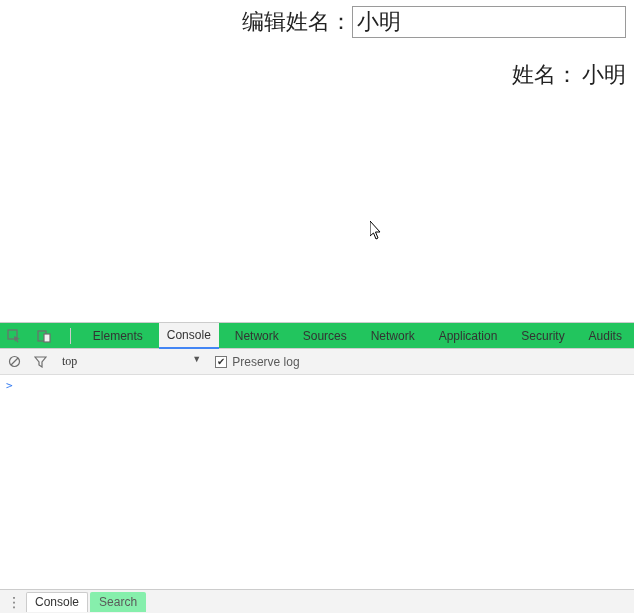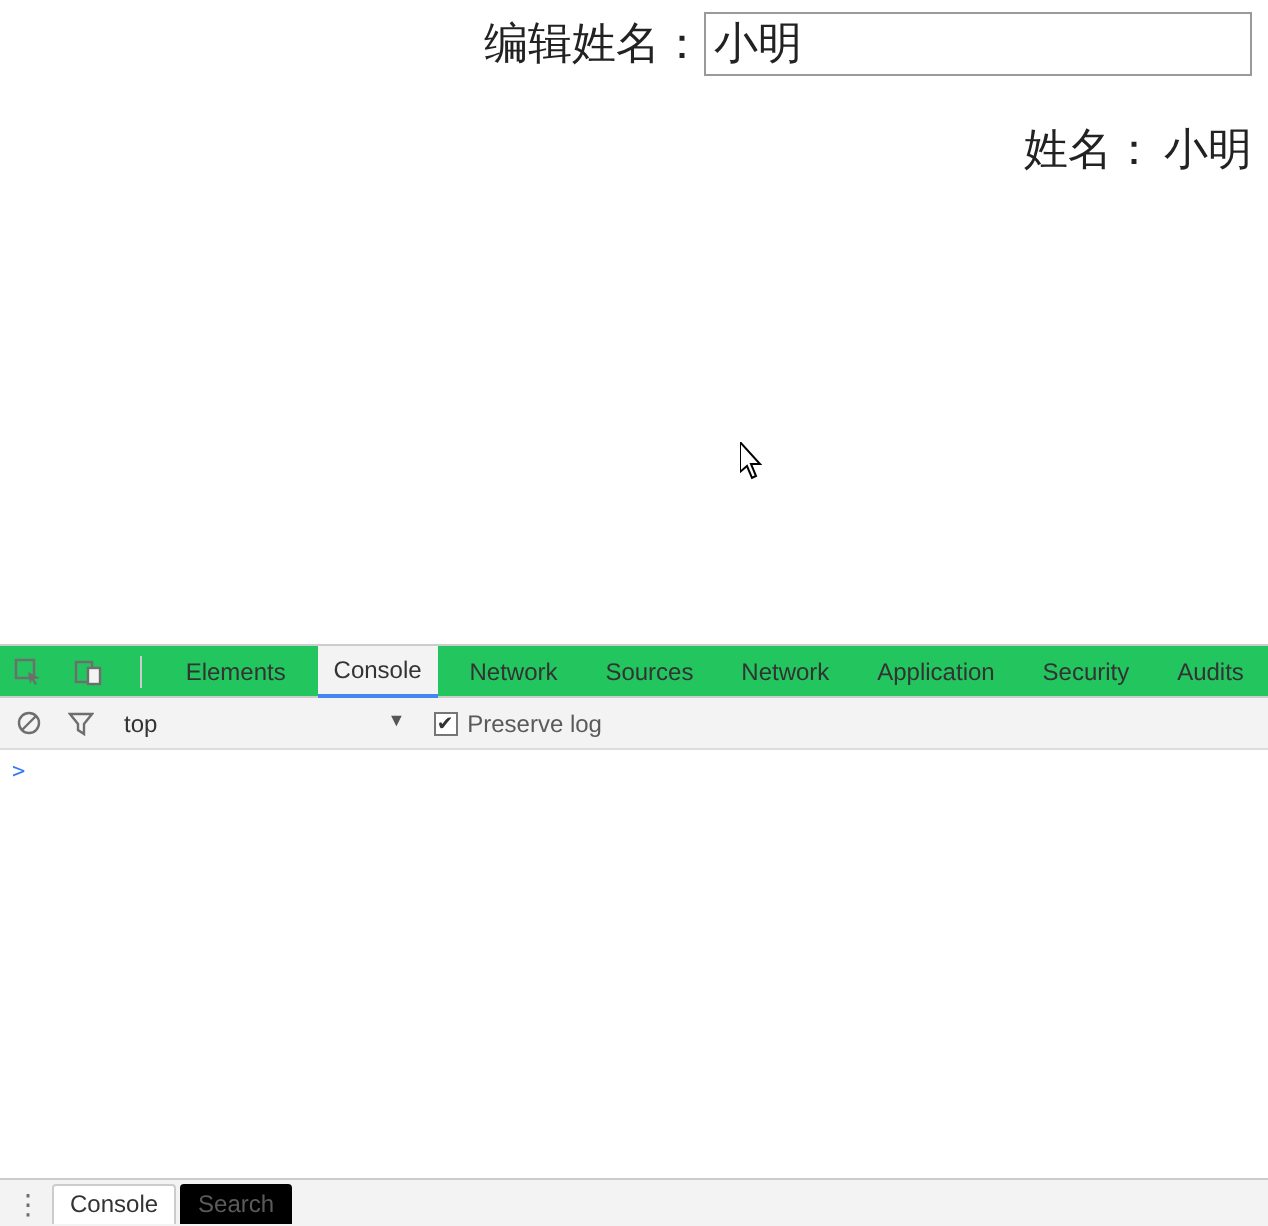--- a/index.html
+++ b/index.html
@@ -11,33 +11,33 @@
     .edit-input { font-family: "SimSun", serif; font-size: 22px; padding: 2px 4px; border: 1px solid #9a9a9a; width: 274px; height: 32px; background: #fff; color: #222; }
 
     
     .devtools { position: absolute; top: 322px; left: 0; right: 0; border-top: 1px solid #ccc; font-family: "Segoe UI", Tahoma, sans-serif; font-size: 12px; color: #5a5a5a; background: #f3f3f3; }
     .dt-toolbar { display: flex; align-items: center; height: 26px; border-bottom: 1px solid #ccc; background: #22c55e; padding: 0 4px; justify-content: space-between; }
     .dt-iconbtn { width: 20px; height: 20px; display: flex; align-items: center; justify-content: center; margin-right: 2px; cursor: default; }
     .dt-divider { width: 1px; height: 16px; background: #ccc; margin: 0 6px; }
     .dt-tab { padding: 0 8px; height: 26px; display: flex; align-items: center; cursor: default; color: #333; }
     .dt-tab.active { color: #333; border-bottom: 2px solid #4285f4; height: 26px; margin-bottom: -1px; background: #f3f3f3; }
     .dt-subbar { display: flex; align-items: center; height: 26px; border-bottom: 1px solid #ddd; background: #f3f3f3; padding: 0 4px; gap: 4px; }
-    .dt-context { padding: 0 6px; display: flex; align-items: flex-start; gap: 115px; }
+    .dt-context { padding: 0 6px; display: flex; align-items: flex-start; gap: 115px; font-family: Liberation Serif, serif; }
     .dt-context-label { color: #333; }
     .dt-dropdown-arrow { font-size: 9px; color: #555; }
     .dt-checkbox { width: 12px; height: 12px; border: 1px solid #767676; background: #fff; display: inline-flex; align-items: center; justify-content: center; font-size: 10px; color: #333; }
     .dt-preserve { display: flex; align-items: center; gap: 5px; margin-left: 4px; }
     .dt-console-body { background: #fff; height: 215px; padding: 4px 6px; font-family: Menlo, Consolas, monospace; font-size: 11px; color: #367cf1; }
     .dt-prompt { color: #367cf1; }
 
     
     .dt-drawer { position: absolute; bottom: 0; left: 0; right: 0; border-top: 1px solid #ccc; height: 24px; display: flex; align-items: center; background: #f3f3f3; padding: 0 4px; font-family: "Segoe UI", Tahoma, sans-serif; font-size: 12px; color: #5a5a5a; }
     .dt-drawer-icon { width: 20px; display: flex; justify-content: center; font-size: 14px; color: #6e6e6e; }
     .dt-drawer-tab { padding: 2px 8px; border: 1px solid #ccc; border-bottom: none; background: #fff; margin-left: 2px; height: 20px; display: flex; align-items: center; color: #333; border-radius: 2px 2px 0 0; }
-    .dt-drawer-tab.inactive { background: #000000; border-color: transparent; color: #5a5a5a; }
+    .dt-drawer-tab.inactive { background: #86efac; border-color: transparent; color: #5a5a5a; }
 
     
     .mouse-cursor { position: absolute; top: 221px; left: 370px; pointer-events: none; font-size: 18px; color: #000; }
   </style>
 </head>
 <body>
 
 <div class="content">
   <div class="row">
     <span class="label">编辑姓名：</span>

